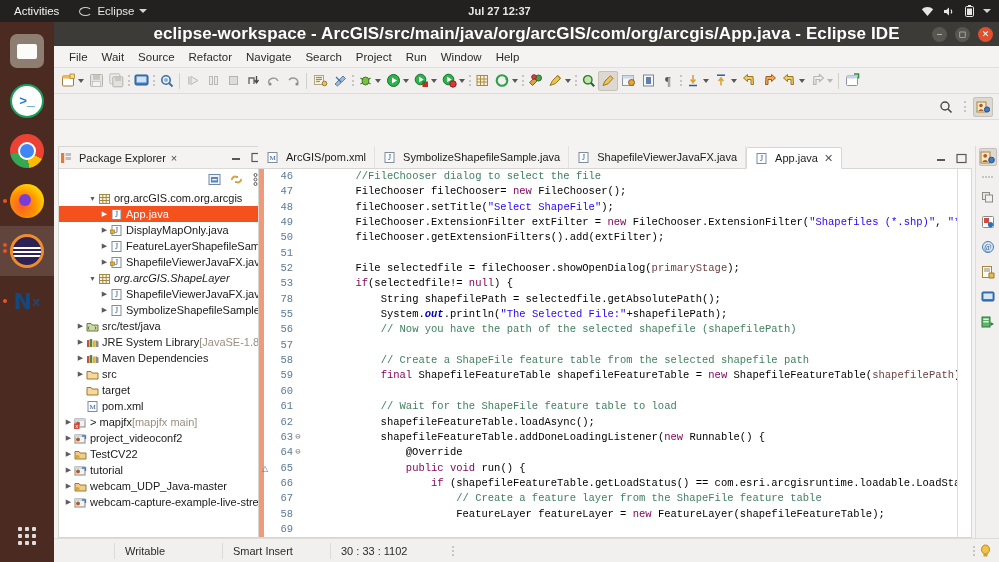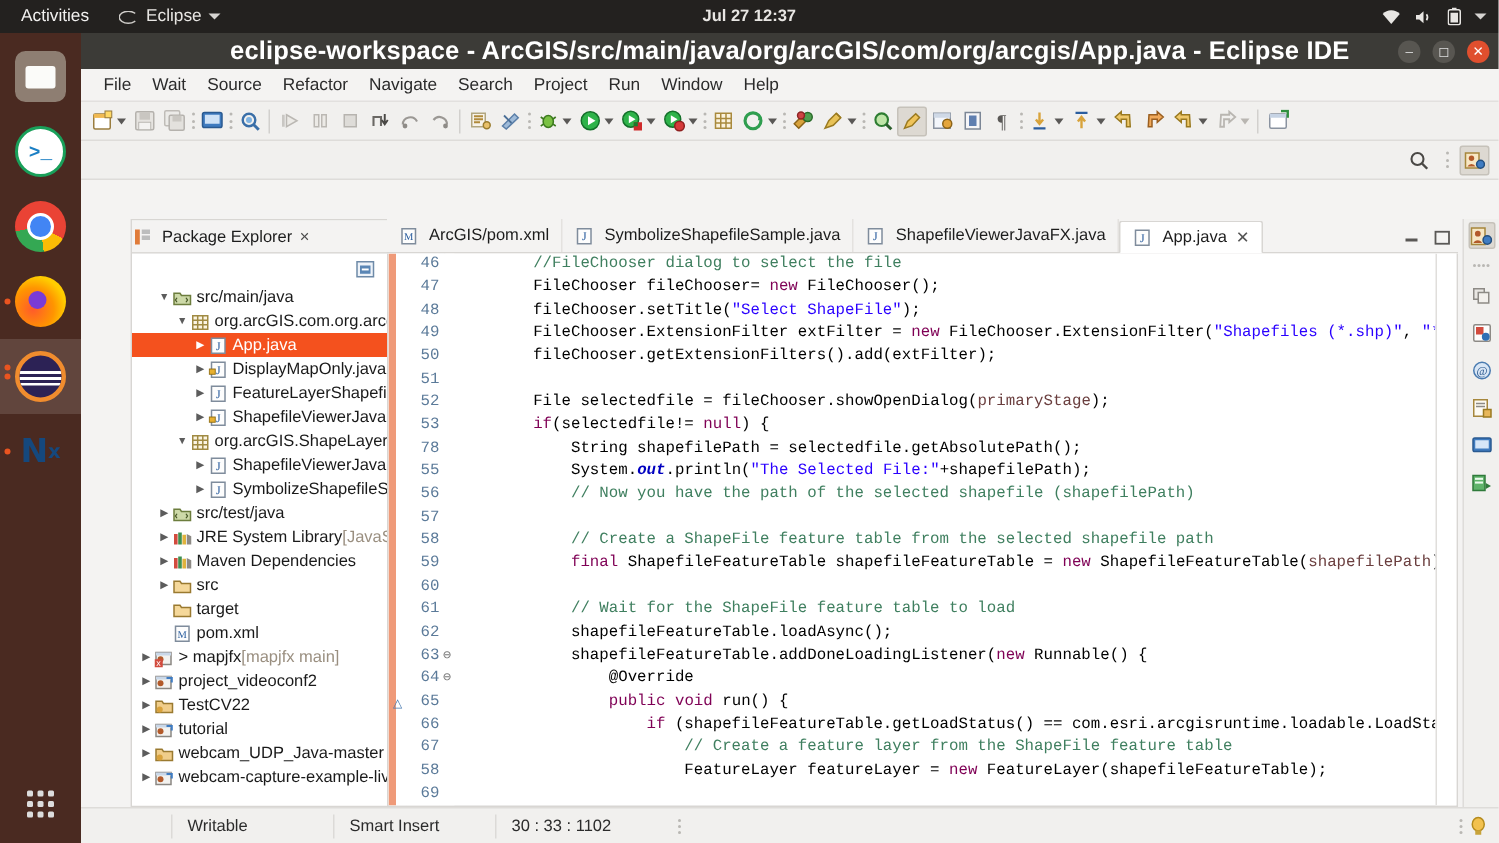--- a/index.html
+++ b/index.html
@@ -70,21 +70,21 @@
   .tdot i { width:2px;height:2px;background:#b9b7b3;display:block;border-radius:50%;}
   .tcar { width:0;height:0;border-left:3px solid transparent;border-right:3px solid transparent;border-top:4px solid #5a5856; margin-right:2px;}
 
   
   #toolbar2 { height:26px; background:#f1f0ee; border-bottom:1px solid #dedcd9; display:flex; align-items:center; justify-content:flex-end; padding-right:6px; gap:6px;}
 
   
   #main { position:absolute; left:0; top:124px; width:945px; height:392px; }
 
   
-  #pkg { position:absolute; left:4px; top:0; width:210px; height:392px; background:#fff; border:1px solid #d8d6d3;margin-left:29px; }
+  #pkg { position:absolute; left:4px; top:0; width:210px; height:392px; background:#fff; border:1px solid #d8d6d3; }
   #pkg .pktab { height:22px; background:#f4f3f2; display:flex;align-items:center; border-bottom:1px solid #dcdad7; position:relative;}
   #pkg .pktab .label { font-size:11px; color:#1c1c1c; padding-left:4px; }
   #pkg .pktab .xbtn { margin-left:5px; color:#4a4a4a; font-size:11px;}
   #pkg .pktab .vbtns { position:absolute; right:5px; display:flex; gap:9px; align-items:center; color:#4a4a4a; font-size:10px;}
   #pkg .pkviewbar { height:20px; background:#fff; display:flex; align-items:center; justify-content:flex-end; gap:9px; padding-right:8px;}
   #pkg .tree { height:348px; overflow:hidden; background:#fff; padding-top:1px;}
   .row { height:16px; display:flex; align-items:center; white-space:nowrap; font-size:11px; color:#1a1a1a; }
   .row.sel { background:#f4511e; color:#fff; }
   .arrow { width:11px; text-align:center; font-size:7px; color:#5c5c5c; flex:0 0 11px;}
   .row.sel .arrow { color:#fff; }
@@ -543,30 +543,20 @@
         </span>
         <span>
           <svg width="7" height="13">
               <circle cx="3.5" cy="2" r="1.5" fill="none" stroke="#5a5856"></circle>
               <circle cx="3.5" cy="6.5" r="1.5" fill="none" stroke="#5a5856"></circle>
               <circle cx="3.5" cy="11" r="1.5" fill="none" stroke="#5a5856"></circle>
             </svg>
         </span>
       </div>
       <div class="tree" id="pkg-tree">
-          <div class="row" style="padding-left: 16px;">
-            <span class="arrow">▼</span>
-            <span class="tico">
-              <svg width="13" height="13">
-                <path d="M1 3.5 L5 3.5 L6 5 L12 5 L12 11 L1 11 Z" fill="#cdd9a8" stroke="#6c7d3d"></path>
-                <path d="M3 6.5 L2 8 L3 9.5 M9 6.5 L10 8 L9 9.5" fill="none" stroke="#4a5a28" stroke-width="0.9"></path>
-              </svg>
-            </span>
-            <span>src/main/java</span>
-          </div>
           <div class="row" style="padding-left: 28px;">
             <span class="arrow">▼</span>
             <span class="tico">
               <svg width="13" height="13">
                 <rect x="1.5" y="2.5" width="10" height="9" fill="#fbf4e2" stroke="#a08a42"></rect>
                 <line x1="1.5" y1="5.5" x2="11.5" y2="5.5" stroke="#a08a42"></line>
                 <line x1="1.5" y1="8.5" x2="11.5" y2="8.5" stroke="#a08a42"></line>
                 <line x1="4.8" y1="2.5" x2="4.8" y2="11.5" stroke="#a08a42"></line>
                 <line x1="8.2" y1="2.5" x2="8.2" y2="11.5" stroke="#a08a42"></line>
               </svg>
@@ -608,21 +598,21 @@
             <span class="arrow">▶</span>
             <span class="tico">
               <svg width="13" height="13">
                 <rect x="2" y="1.5" width="9" height="10" fill="#fdfdfd" stroke="#7f8c9c"></rect>
                 <text x="6.5" y="9" font-size="8" text-anchor="middle" fill="#2a5d9e" font-family="'Liberation Serif',serif">J</text>
                 <rect x="0.5" y="6" width="4" height="3.5" fill="#e8b030" stroke="#8a6a12" stroke-width="0.6"></rect>
               </svg>
             </span>
             <span>ShapefileViewerJavaFX.jav</span>
           </div>
-          <div class="row" style="padding-left: 28px;">
+          <div class="row" style="padding-left: 28px; font-style: italic;">
             <span class="arrow">▼</span>
             <span class="tico">
               <svg width="13" height="13">
                 <rect x="1.5" y="2.5" width="10" height="9" fill="#fbf4e2" stroke="#a08a42"></rect>
                 <line x1="1.5" y1="5.5" x2="11.5" y2="5.5" stroke="#a08a42"></line>
                 <line x1="1.5" y1="8.5" x2="11.5" y2="8.5" stroke="#a08a42"></line>
                 <line x1="4.8" y1="2.5" x2="4.8" y2="11.5" stroke="#a08a42"></line>
                 <line x1="8.2" y1="2.5" x2="8.2" y2="11.5" stroke="#a08a42"></line>
               </svg>
             </span>

